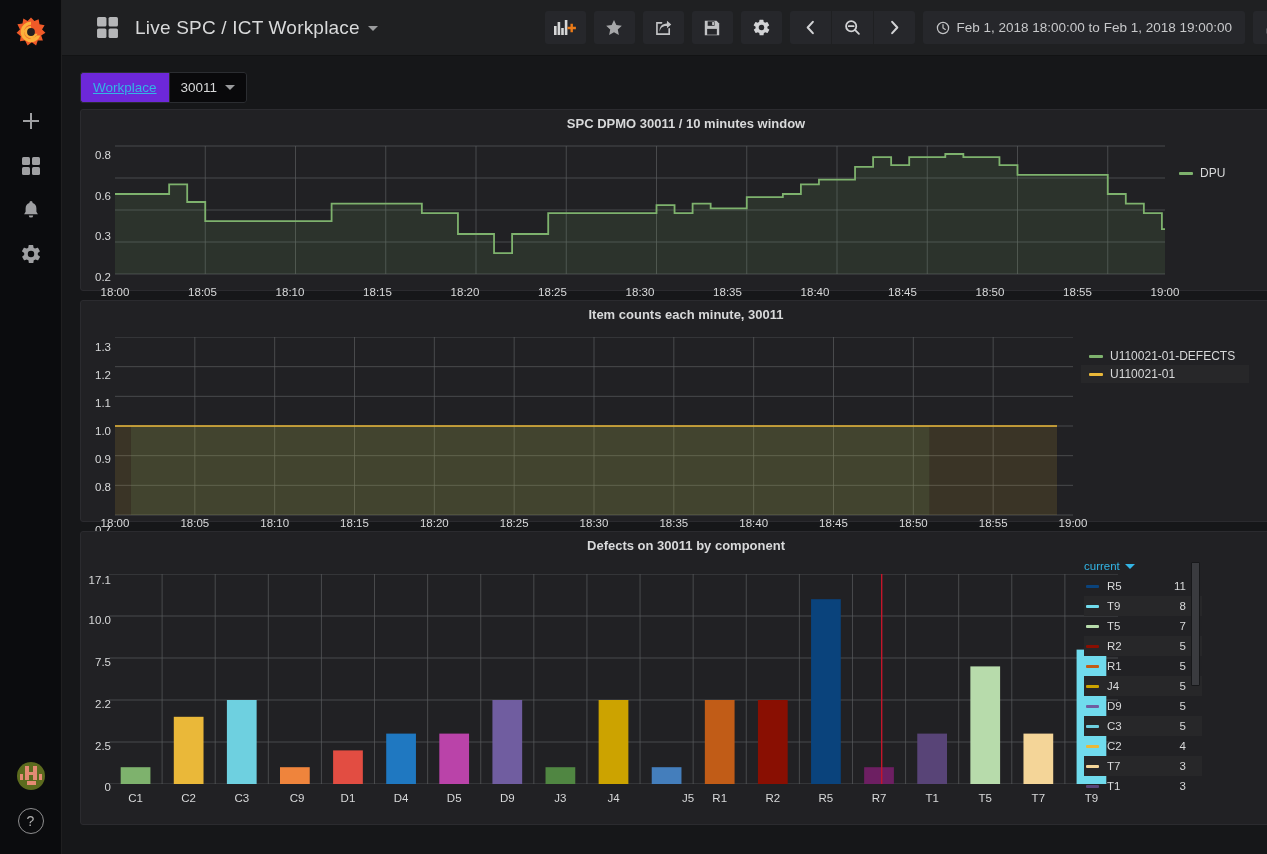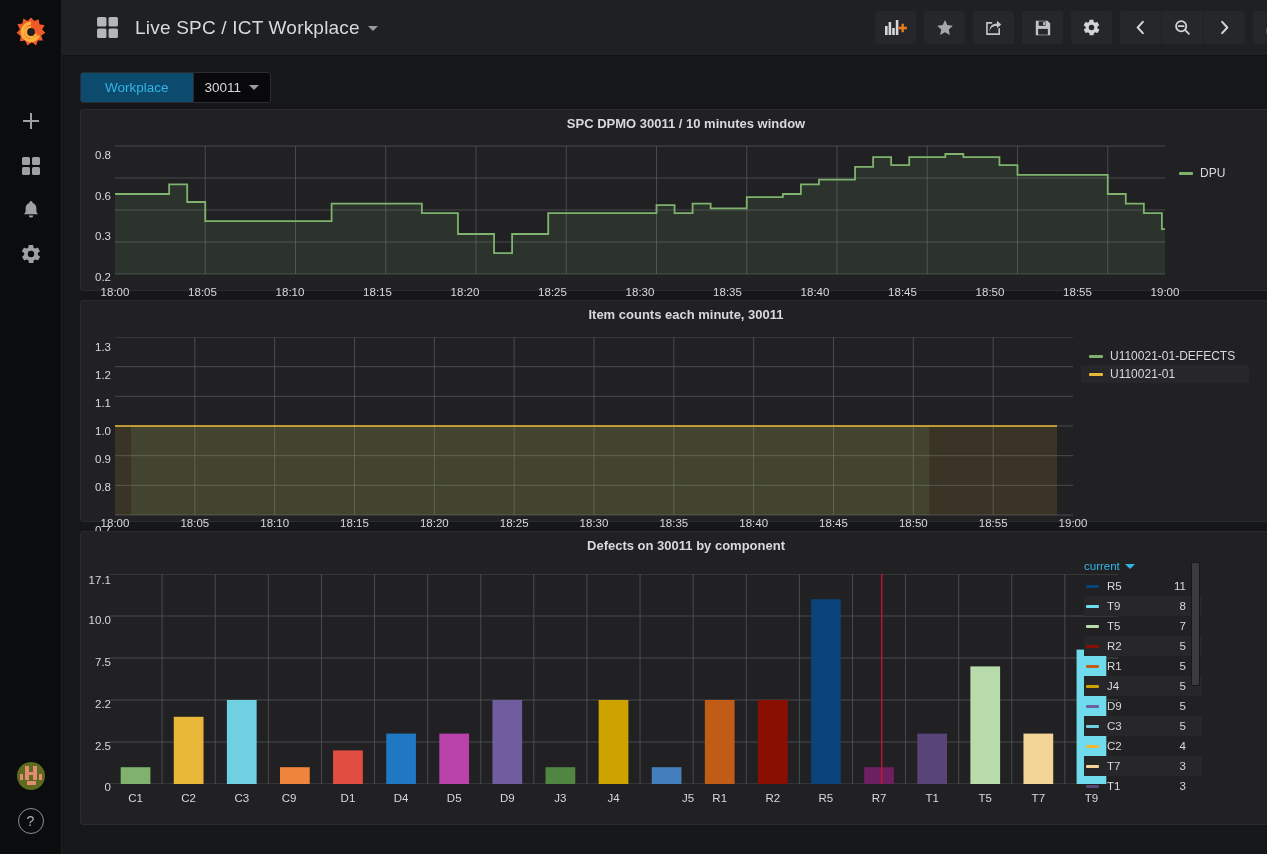--- a/index.html
+++ b/index.html
@@ -71,23 +71,23 @@
   }
   .refresh-btn {
     width: 41px; height: 33px; background: #26272b; border-radius: 3px;
     display: flex; align-items: center; justify-content: center; color: #a6a7a9; cursor: pointer;
   }
 
   
   .submenu { padding: 16px 16px 6px 18px; display: flex; }
   .var-wrap { display: flex; align-items: stretch; height: 31px; border-radius: 3px; overflow: hidden; }
   .var-label {
-    background: #0c4a6e; color: #33b5e5; font-size: 13.5px;
-    display: flex; align-items: center; padding: 0 24px;
-    border: 1px solid #2b2d31; border-right: none; border-radius: 3px 0 0 3px;
+    background: #6d28d9; color: #33b5e5; font-size: 13.5px;
+    display: flex; align-items: center; padding: 0 12px;
+    border: 1px solid #2b2d31; border-right: none; border-radius: 3px 0 0 3px; text-decoration: underline;
   }
   .var-value {
     background: #09090b; color: #d8d9da; font-size: 13.5px;
     display: flex; align-items: center; padding: 0 11px; gap: 8px;
     border: 1px solid #2b2d31; border-radius: 0 3px 3px 0; cursor: pointer;
   }
 
   
   .panels { padding: 0 16px 0 18px; display: flex; flex-direction: column; gap: 9px; }
   .panel {
@@ -273,20 +273,29 @@
         </div>
         <div class="tn-btn">
           <span>
             <svg width="13" height="15" viewBox="0 0 12 16" fill="none" stroke="#d2d3d5" stroke-width="2.2" stroke-linecap="round" stroke-linejoin="round">
                 <path d="M3.5 2L9 8l-5.5 6"></path>
               </svg>
           </span>
         </div>
       </div>
 
+      <div class="timepicker">
+        <span>
+          <svg width="14" height="14" viewBox="0 0 16 16" fill="none" stroke="#c2c3c5" stroke-width="1.4">
+            <circle cx="8" cy="8" r="6.4"></circle>
+              <path d="M8 4.2V8l2.6 1.6" stroke-linecap="round"></path>
+          </svg>
+        </span>
+        <span>Feb 1, 2018 18:00:00 to Feb 1, 2018 19:00:00</span>
+      </div>
       <div class="refresh-btn">
         <span>
           <svg width="17" height="17" viewBox="0 0 18 18" fill="none" stroke="#d2d3d5" stroke-width="1.7" stroke-linecap="round">
             <path d="M15 7.4A6.2 6.2 0 0 0 4.3 4.3"></path>
               <path d="M3 10.6A6.2 6.2 0 0 0 13.7 13.7"></path>
             <path d="M15.3 3.2v4.3h-4.3" stroke-linejoin="round"></path>
               <path d="M2.7 14.8v-4.3H7" stroke-linejoin="round"></path>
           </svg>
         </span>
       </div>
@@ -482,21 +491,21 @@
                 <rect x="808.2621052631579" y="159.6" width="29.73894736842106" height="50.400000000000006" fill="#584477"></rect>
                 <rect x="861.3673684210527" y="92.39999999999999" width="29.73894736842106" height="117.60000000000001" fill="#b7dbab"></rect>
                 <rect x="914.4726315789475" y="159.6" width="29.73894736842106" height="50.400000000000006" fill="#f4d598"></rect>
                 <rect x="967.5778947368422" y="75.6" width="29.73894736842106" height="134.4" fill="#70dbed"></rect>
                 <line x1="772.6815789473685" y1="0" x2="772.6815789473685" y2="210" stroke="#c4162a" stroke-width="1.4"></line>
               </svg>
             <div id="xaxis-bars" style="position:absolute;left:28px;top:236px;width:1009px;height:18px">
                 <div class="xlabel" style="left: 26.5526px;">C1</div>
                 <div class="xlabel" style="left: 79.6579px;">C2</div>
                 <div class="xlabel" style="left: 132.763px;">C3</div>
-                <div class="xlabel" style="left: 180px;">C9</div>
+                <div class="xlabel" style="left: 188px;">C9</div>
                 <div class="xlabel" style="left: 238.974px;">D1</div>
                 <div class="xlabel" style="left: 292.079px;">D4</div>
                 <div class="xlabel" style="left: 345.184px;">D5</div>
                 <div class="xlabel" style="left: 398.289px;">D9</div>
                 <div class="xlabel" style="left: 451.395px;">J3</div>
                 <div class="xlabel" style="left: 504.5px;">J4</div>
                 <div class="xlabel" style="left: 579px;">J5</div>
                 <div class="xlabel" style="left: 610.711px;">R1</div>
                 <div class="xlabel" style="left: 663.816px;">R2</div>
                 <div class="xlabel" style="left: 716.921px;">R5</div>

